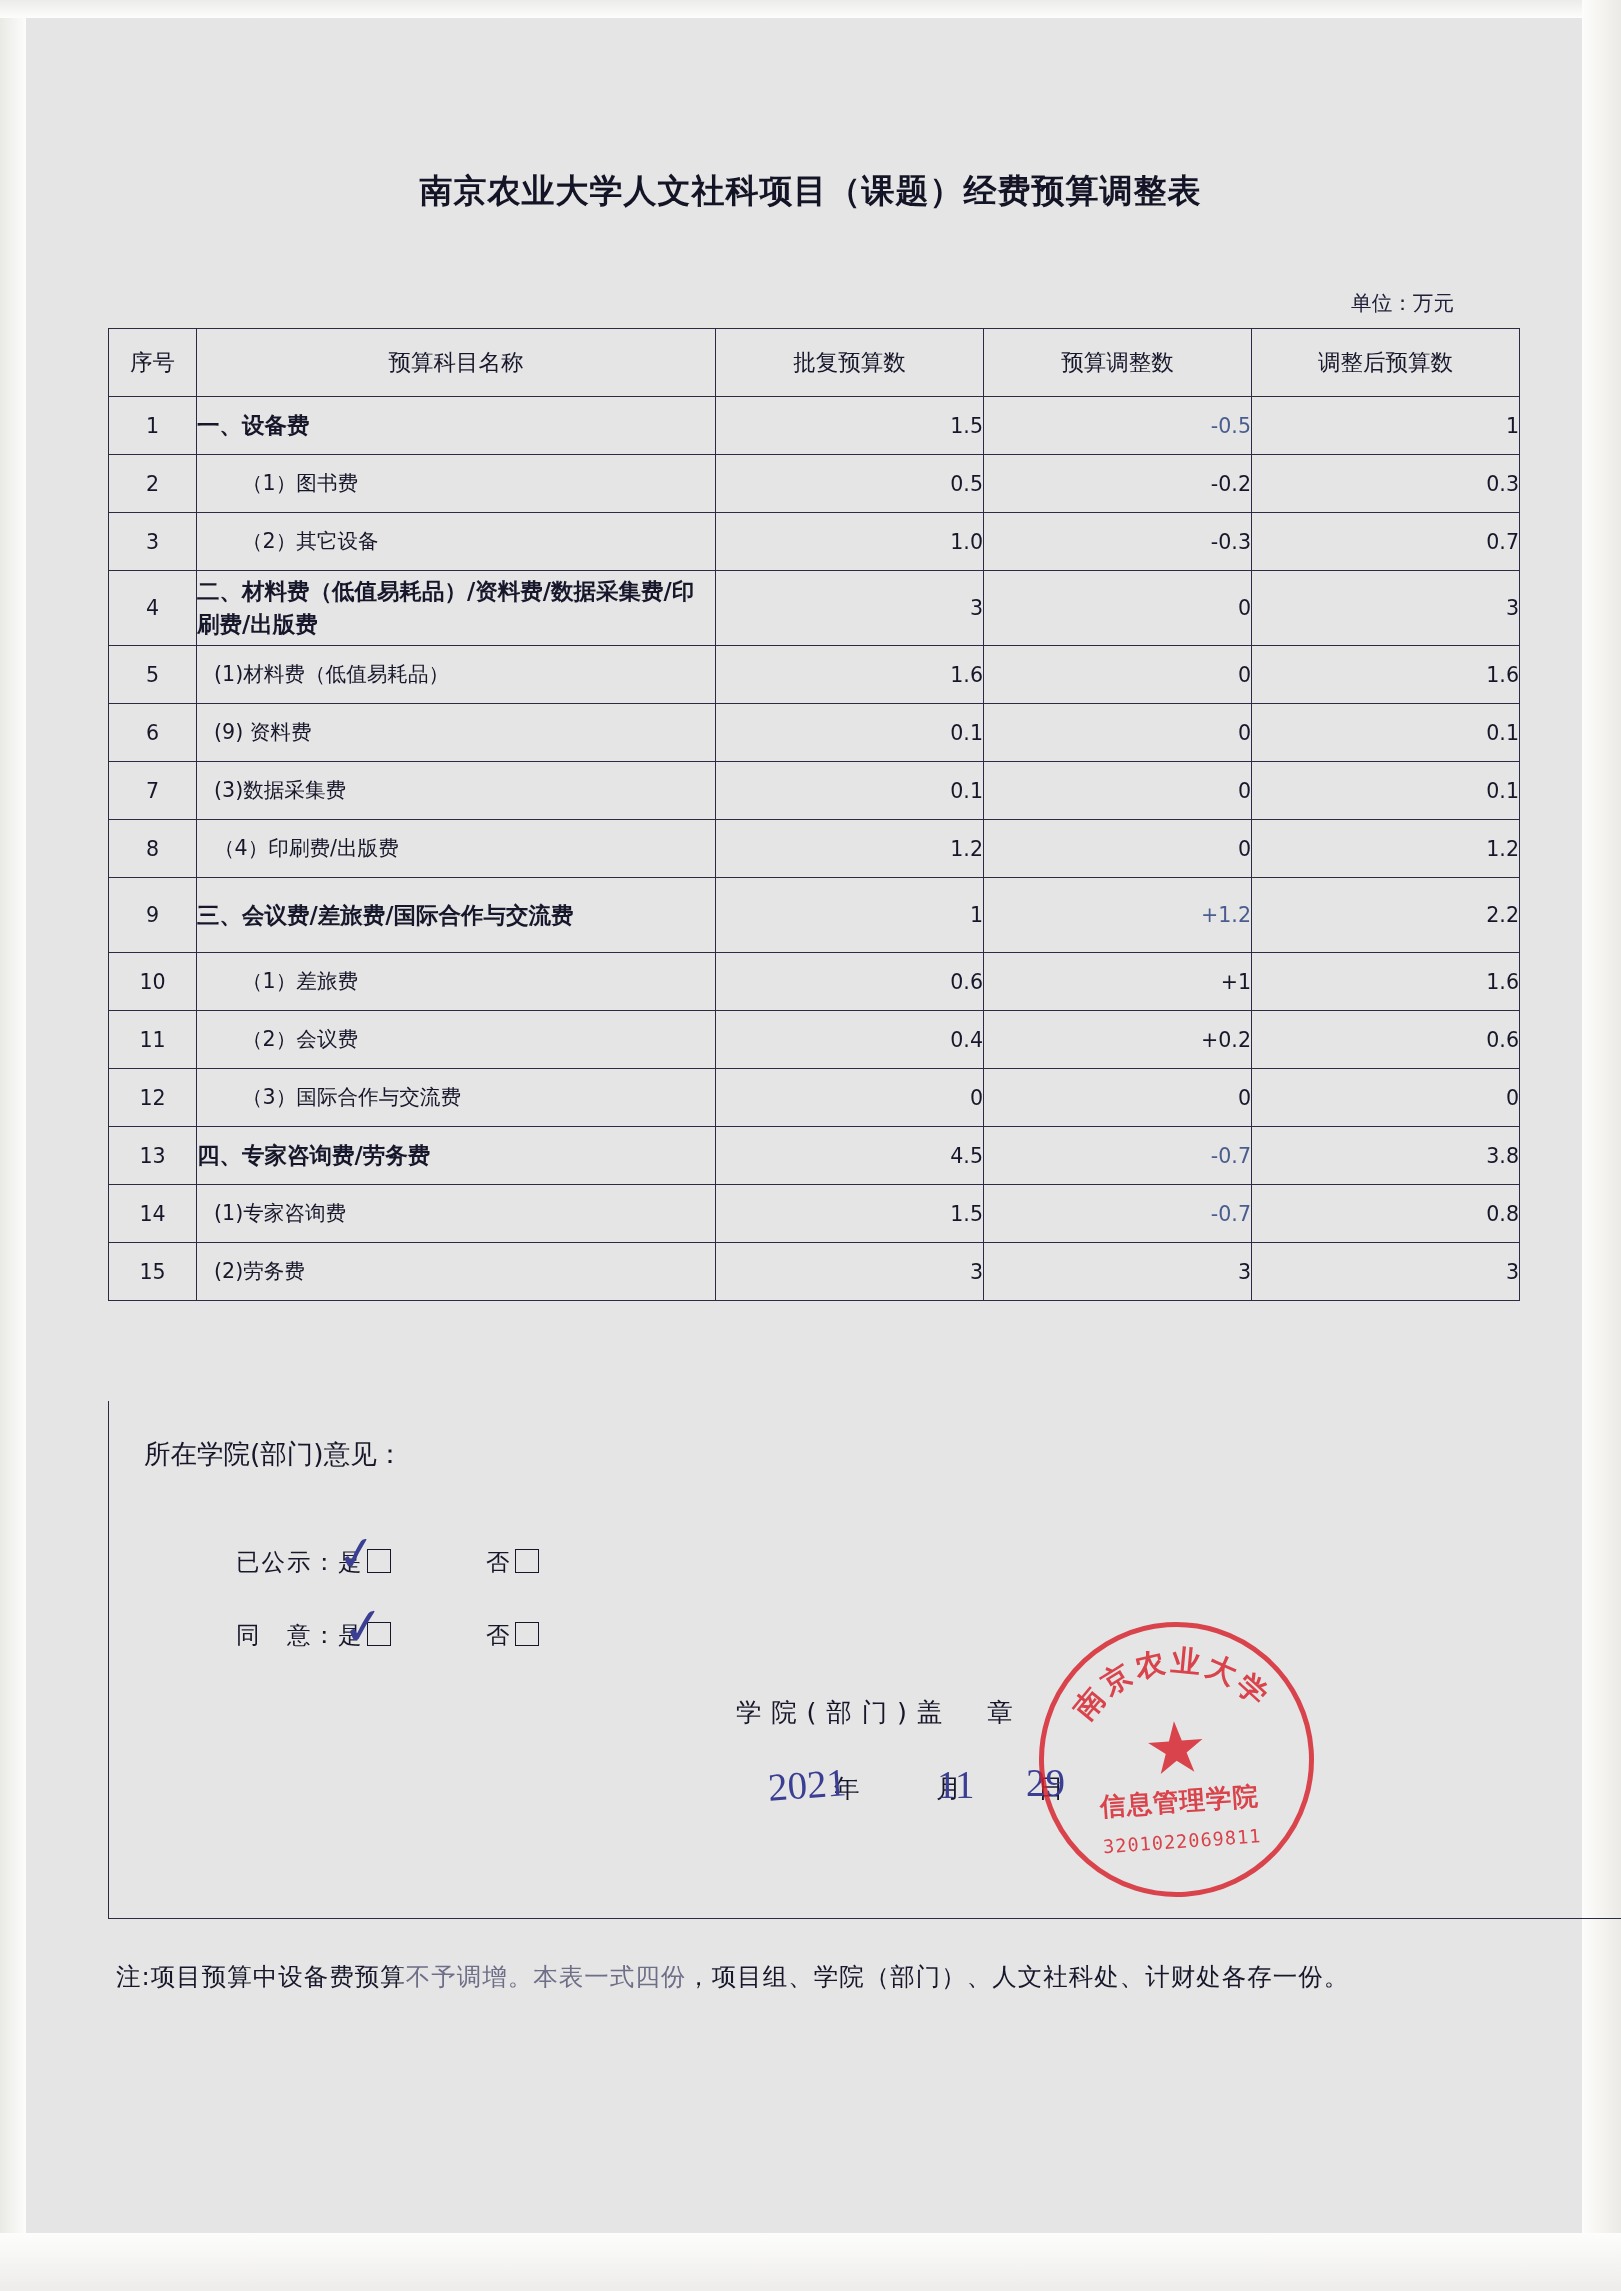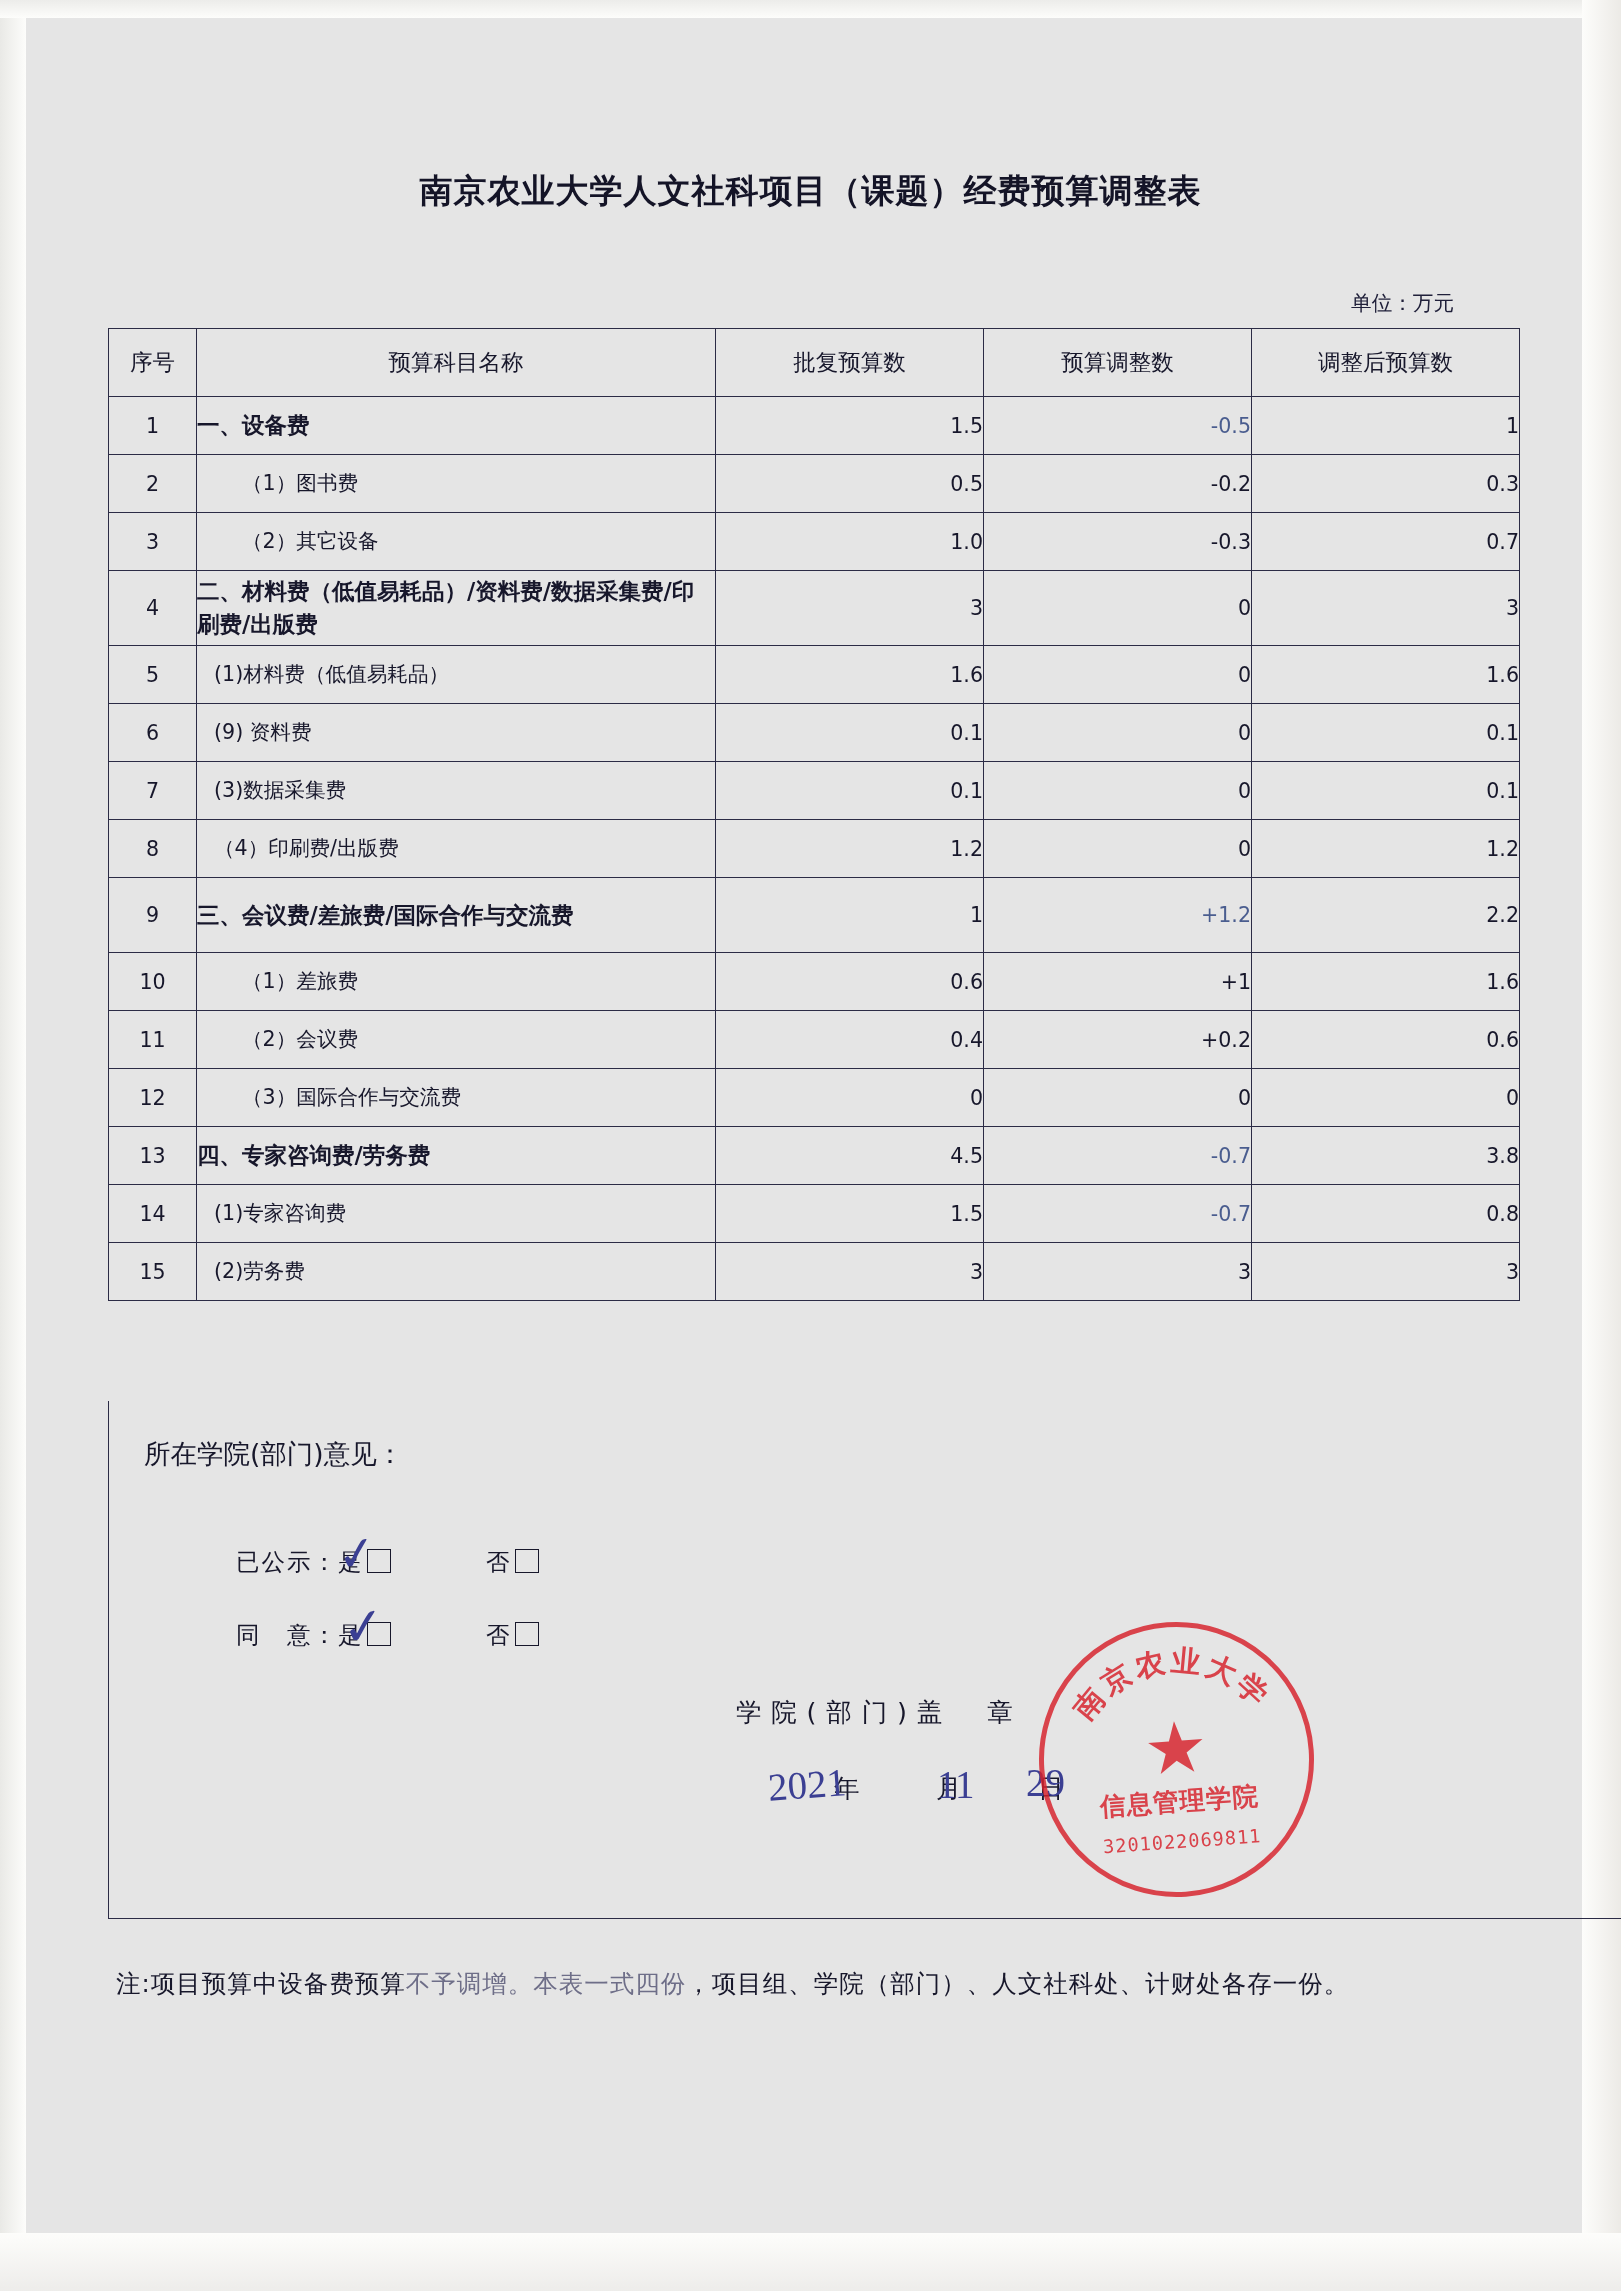--- a/index.html
+++ b/index.html
@@ -297,21 +297,20 @@
 
   .footnote {
     position: absolute;
     left: 116px;
     top: 1960px;
     width: 1411px;
     font-size: 24.5px;
     font-family: "DejaVu Sans", "Liberation Sans", sans-serif;
     color: #17172b;
     letter-spacing: 1px;
-    margin-top: 7px;
   }
   .footnote .faded {
     color: #6e6e88;
   }
 </style>
 </head>
 <body>
 
 <div class="page">
   <div class="scan-edge-left"></div>

